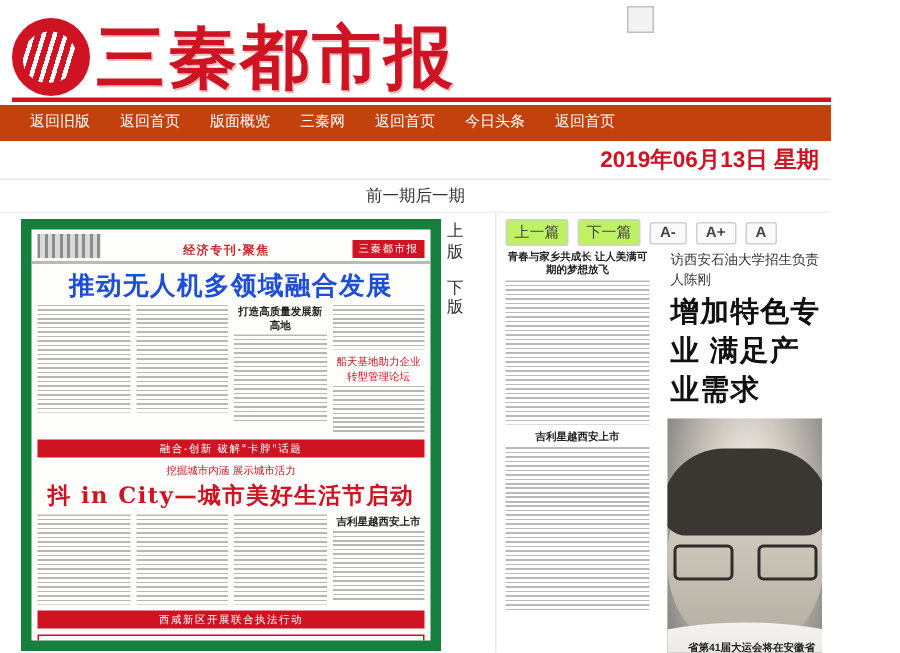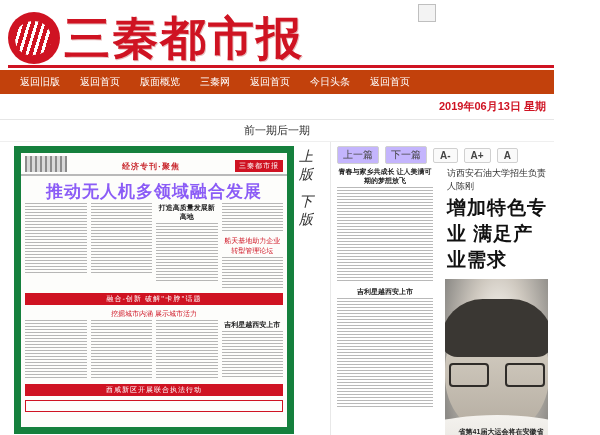--- a/index.html
+++ b/index.html
@@ -80,21 +80,21 @@
     height: 26px;
     border-bottom: 1px solid #e6e6e6;
     display: flex;
     align-items: center;
     justify-content: flex-end;
     padding-right: 8px;
     background: #fff;
   }
   .date-text {
     color: #cf1322;
-    font-size: 11px;
+    font-size: 15px;
     font-weight: bold;
     white-space: nowrap;
   }
 
   
   .issuebar {
     height: 22px;
     display: flex;
     align-items: center;
     justify-content: center;
@@ -152,21 +152,21 @@
     letter-spacing: 1px;
   }
   .paper-brand {
     background: #cf1322;
     color: #fff;
     font-size: 7px;
     padding: 1px 4px;
     letter-spacing: 1px;
   }
   .headline1 {
-    color: #8b5cf6;
+    color: #1d4ed8;
     font-weight: bold;
     font-size: 17px;
     letter-spacing: 1px;
     text-align: center;
     margin: 6px 4px 2px 4px;
     line-height: 1.1;
   }
   .subhead1 {
     color: #d04a2a;
     font-size: 7px;
@@ -212,40 +212,38 @@
     border: 1px solid #cf1322;
     padding: 4px 6px 6px 6px;
   }
 
   
   .page-side {
     position: absolute;
     left: 298px;
     top: 6px;
     width: 16px;
-    font-size: 14px;
+    font-size: 11px;
     color: #333;
-    text-align: center;
     line-height: 1.25;
-    font-style: italic;
   }
   .page-side div { cursor: pointer; margin-bottom: 10px; }
 
   
   .article-nav {
     display: flex;
     align-items: center;
     gap: 6px;
     font-size: 10px;
     color: #444;
     padding: 2px 0 3px 0;
   }
   .nav-chip {
     border: 1px solid #d0d0d0;
-    background: #c4b5fd;
+    background: #bef264;
     padding: 1px 5px;
     border-radius: 2px;
     cursor: pointer;
     white-space: nowrap;
   }
   .font-chip {
     border: 1px solid #d0d0d0;
     background: #fafafa;
     padding: 1px 6px;
     border-radius: 2px;
@@ -410,20 +408,21 @@
           <div class="col">
             <div class="lines" style="height:30px"></div>
             <div class="section-label">船天基地助力企业转型管理论坛</div>
             <div class="lines" style="height:32px"></div>
           </div>
         </div>
 
         <div class="banner-red">融合-创新 破解"卡脖"话题</div>
 
         <div class="section-label">挖掘城市内涵  展示城市活力</div>
+        <div class="headline2">抖 in City—城市美好生活节启动</div>
 
         <div class="cols">
           <div class="col">
             <div class="lines" style="height:60px"></div>
           </div>
           <div class="col">
             <div class="lines" style="height:60px"></div>
           </div>
           <div class="col">
             <div class="lines" style="height:60px"></div>

